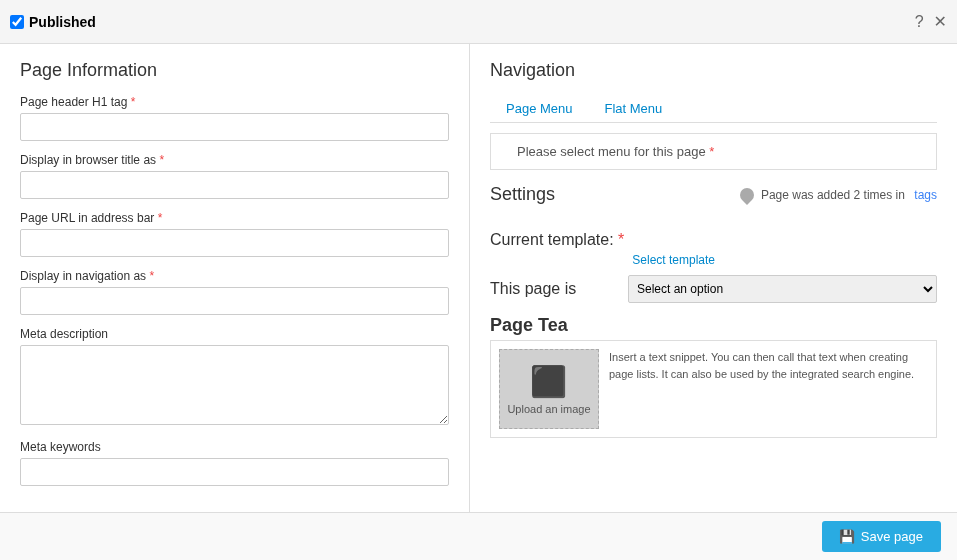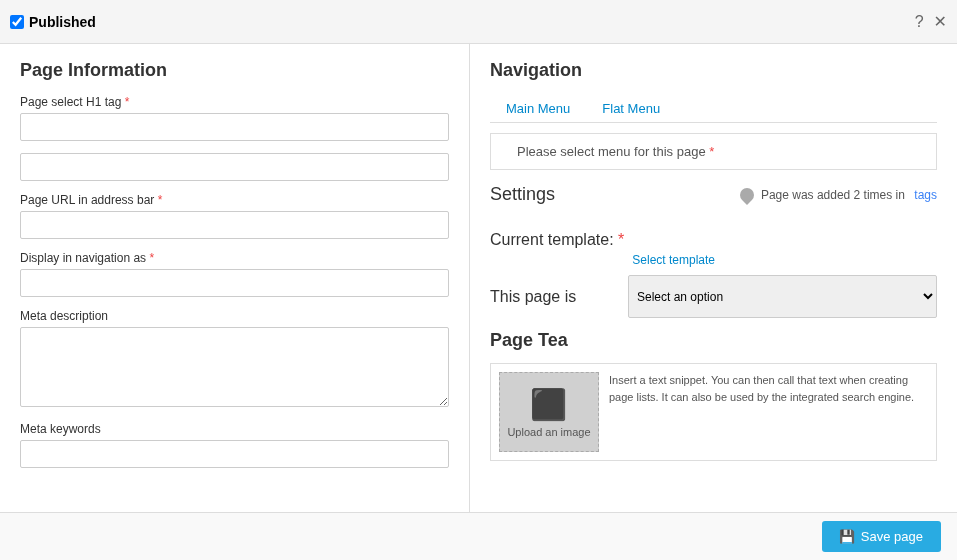--- a/index.html
+++ b/index.html
@@ -67,21 +67,21 @@
       overflow-y: auto;
     }
     .right-panel {
       flex: 1;
       padding: 16px 20px;
       position: relative;
       overflow-y: auto;
     }
     .section-title {
       font-size: 18px;
-      font-weight: bold;
+      font-weight: normal;
       color: #333;
       margin-bottom: 14px;
     }
     .form-group {
       margin-bottom: 12px;
     }
     .form-label {
       display: block;
       margin-bottom: 4px;
       color: #333;
@@ -172,34 +172,34 @@
     }
     .select-template-link {
       color: #0088cc;
       font-size: 12px;
       text-decoration: none;
       cursor: pointer;
       margin-top: 40px;
     }
     .select-dropdown {
       flex: 1;
-      height: 43px;
+      height: 28px;
       border: 1px solid #ccc;
       font-size: 12px;
       padding: 2px 4px;
       border-radius: 2px;
     }
     .page-team-section {
       margin-top: 12px;
     }
     .page-team-title {
       font-size: 18px;
       font-weight: bold;
       color: #333;
-      margin-bottom: 12px;
+      margin-bottom: 4px;
     }
     .team-content {
       display: flex;
       gap: 10px;
       border: 1px solid #ddd;
       padding: 8px;
     }
     .upload-box {
       width: 100px;
       min-height: 80px;
@@ -263,26 +263,29 @@
     </div>
   </div>
 
   <div class="modal-body">
 
     <div class="left-panel">
       <div class="section-title">Page Information</div>
 
       <div class="form-group">
         <label class="form-label">
-          <span>Page select H1 tag</span> <span class="required">*</span>
-        </label>
-        <input type="text" class="form-input" style="">
-      </div>
-
-      <div class="form-group">
+          <span>Page header H1 tag</span> <span class="required">*</span>
+        </label>
+        <input type="text" class="form-input" style="">
+      </div>
+
+      <div class="form-group">
+        <label class="form-label">
+          <span>Display in browser title as</span> <span class="required">*</span>
+        </label>
         <input type="text" class="form-input" style="">
       </div>
 
       <div class="form-group">
         <label class="form-label">
           <span>Page URL in address bar</span> <span class="required">*</span>
         </label>
         <input type="text" class="form-input" style="">
       </div>
 
@@ -306,21 +309,21 @@
         </label>
         <input type="text" class="form-input" style="">
       </div>
     </div>
 
     <div class="right-panel">
 
       <div class="section-title">Navigation</div>
 
       <div class="nav-tabs">
-        <button class="nav-tab">Main Menu</button>
+        <button class="nav-tab">Page Menu</button>
         <button class="nav-tab">Flat Menu</button>
       </div>
 
       <div class="alert-box">
         <span>Please select menu for this page</span> <span class="required">*</span>
       </div>
 
       <div class="settings-section">
         <div class="settings-header">
           <div class="settings-title">Settings</div>

